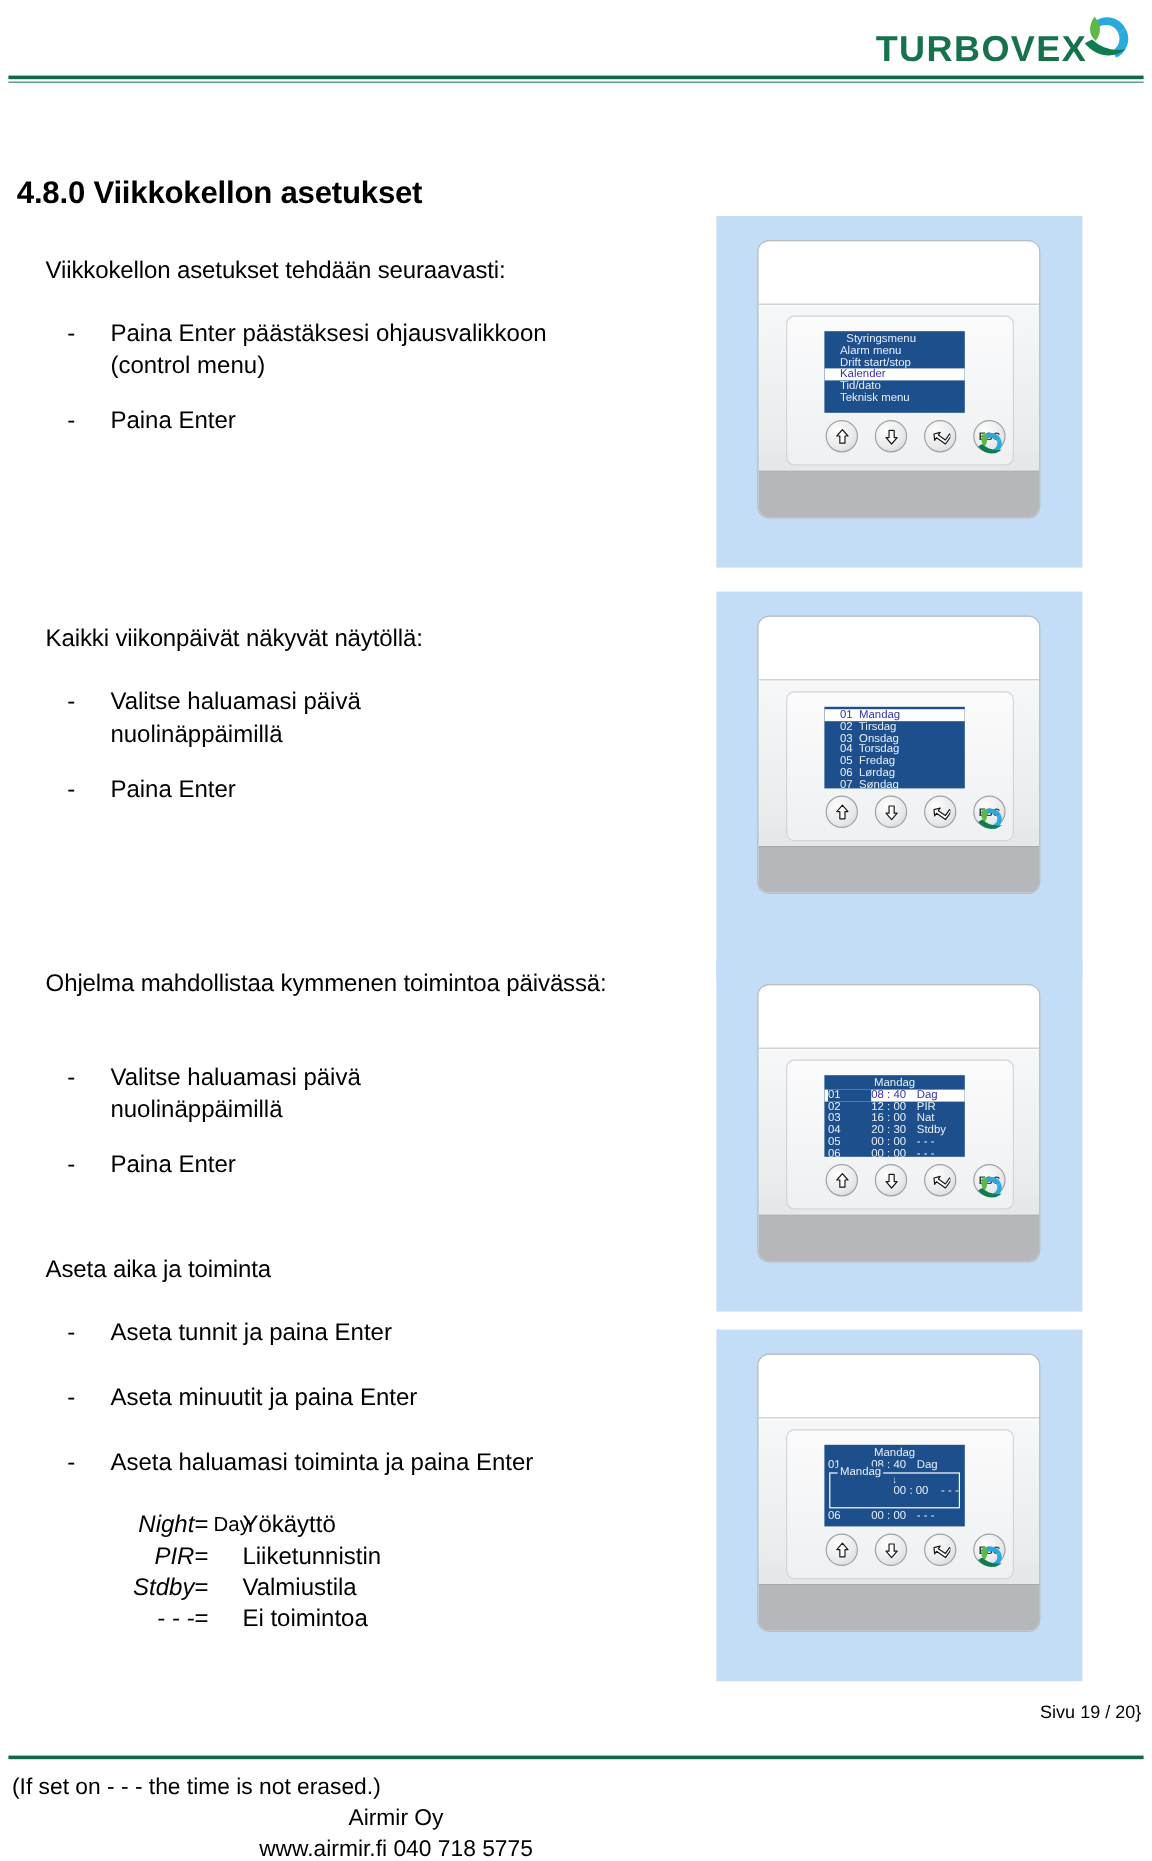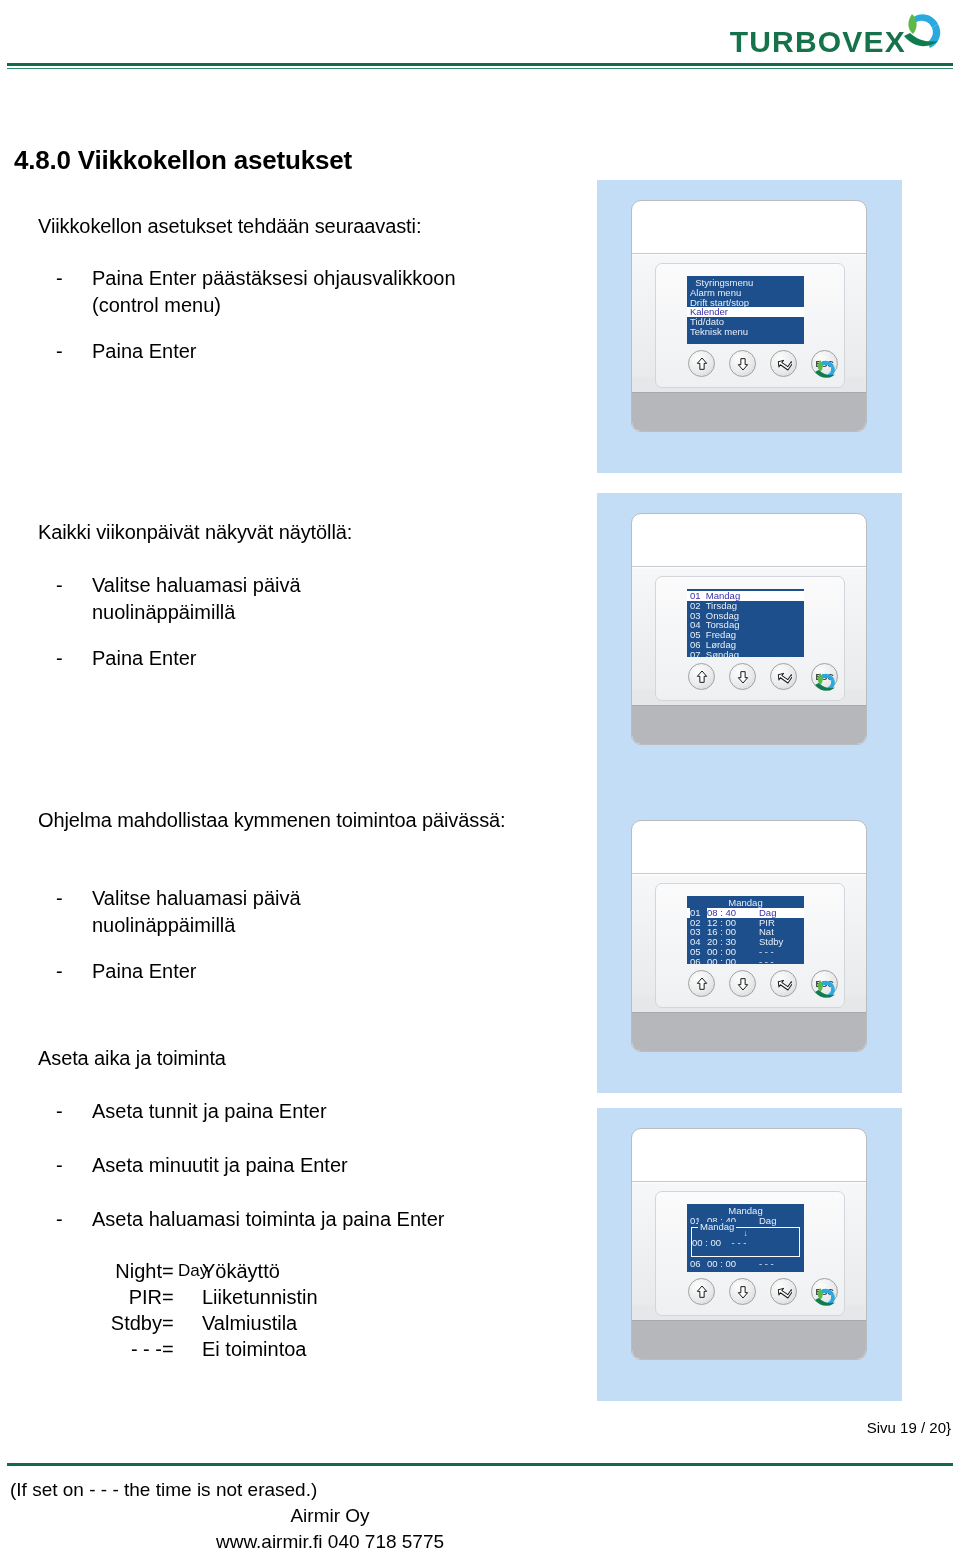--- a/index.html
+++ b/index.html
@@ -98,21 +98,21 @@
   #options {
     position: absolute;
     left: 14px;
     top: 1258px;
     font-size: 20px;
     line-height: 26px;
   }
   #options table { border-collapse: collapse; }
   #options td { padding: 0; vertical-align: top; white-space: nowrap; }
   .opt-label { width: 148px; }
-  .opt-key  { text-align: right; padding-right: 10px; }
+  .opt-key  { text-align: right; padding-right: 10px; font-style: italic; }
   .opt-eq   { width: 40px; text-align: left; }
   .opt-val  { padding-left: 26px; }
 
   
   #page-number {
     position: absolute;
     right: 9px;
     top: 1419px;
     font-size: 15px;
     white-space: nowrap;
@@ -184,30 +184,30 @@
     height: 68px;
     background: #1d4f8c;
     color: #e8eef7;
     font-family: "Liberation Sans", sans-serif;
     font-size: 9.5px;
     line-height: 9.8px;
     overflow: hidden;
     box-sizing: border-box;
     padding: 2px 0 0 0;
   }
-  .lcd-line { white-space: pre; padding-left: 3px; }
+  .lcd-line { white-space: pre; padding-left: 13px; }
   .lcd-line.center { text-align: center; padding-left: 0; }
   .lcd-line.sel {
     background: #ffffff;
     color: #3a2fa8;
   }
   .lcd-row { display: flex; white-space: pre; padding-left: 3px; }
   .lcd-row.sel { background: #ffffff; color: #3a2fa8; }
-  .lcd-idx { width: 17px; flex: none; }
-  .lcd-time { width: 52px; flex: none; }
+  .lcd-idx { width: 36px; flex: none; }
+  .lcd-time { width: 38px; flex: none; }
   .lcd-act { flex: 1; }
   .lcd-row.half-sel .lcd-idx { background:#1d4f8c; color:#e8eef7; }
 
   .lcd-box {
     margin: 1px 4px 0 4px;
     border: 1px solid #ffffff;
     height: 30px;
     position: relative;
     box-sizing: border-box;
   }
@@ -216,21 +216,21 @@
     left: 6px; top: -6px;
     background: #1d4f8c;
     padding: 0 2px;
     font-size: 9.5px;
     line-height: 10px;
   }
   .lcd-box-body {
     position: absolute;
     left: 0; top: 10px;
     width: 100%;
-    text-align: left;
+    text-align: right;
     white-space: pre;
     font-size: 9.5px;
     line-height: 9.8px;
   }
   .lcd-arrow {
     position: absolute;
     left: 0; top: 2px;
     width: 100%;
     text-align: center;
     font-size: 8px;

